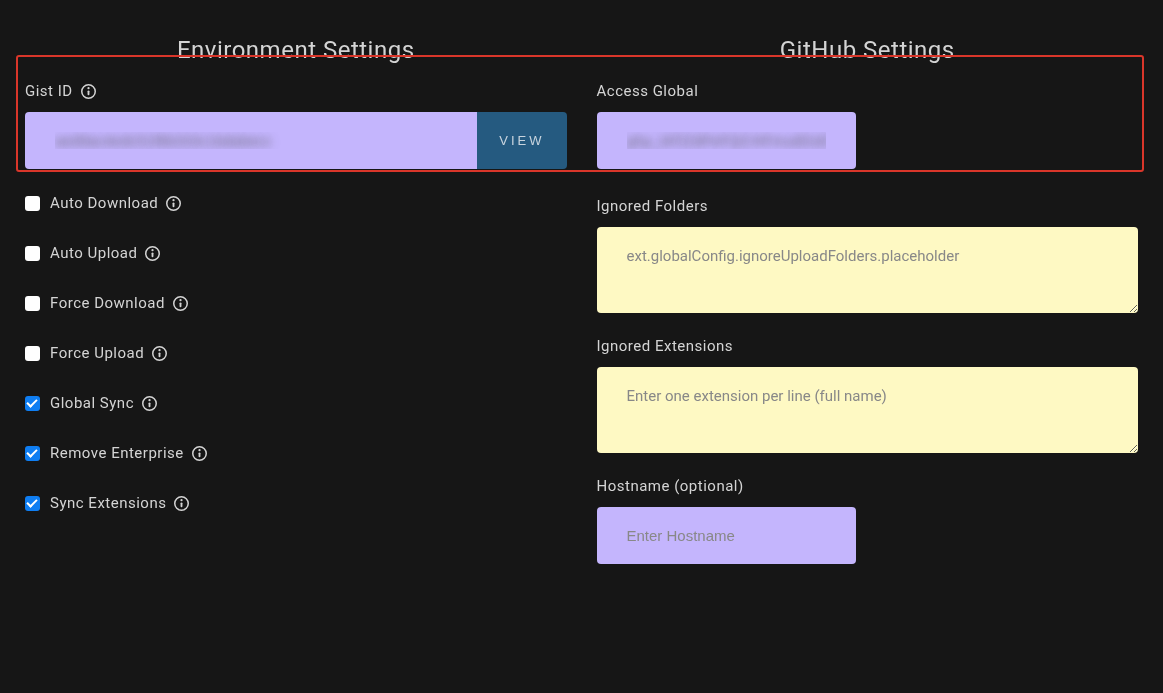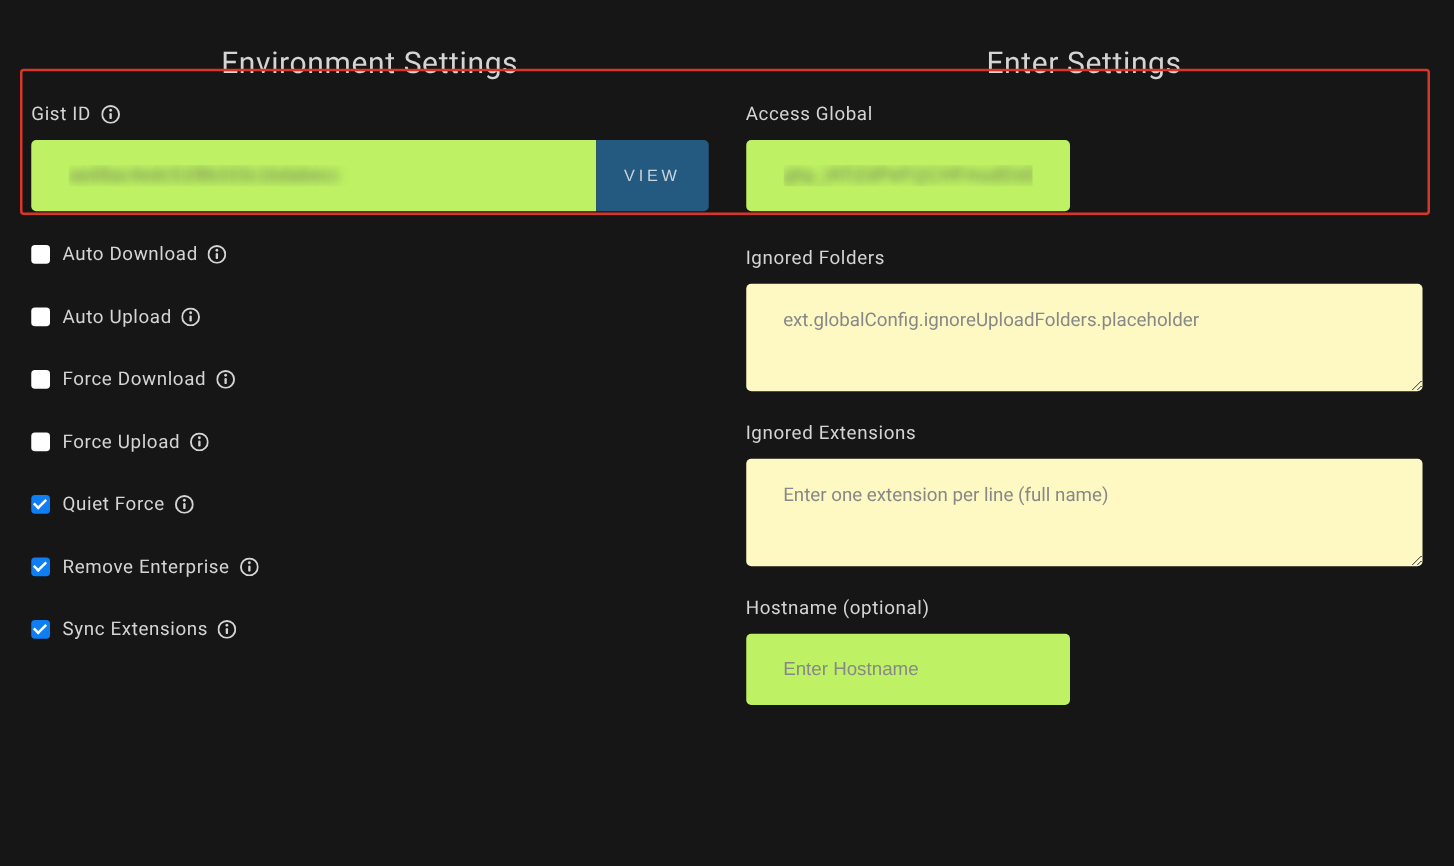--- a/index.html
+++ b/index.html
@@ -62,21 +62,21 @@
       align-items: center;
       justify-content: center;
       width: 15px;
       height: 15px;
     }
     .input-row {
       display: flex;
     }
     .text-input {
       flex: 1;
-      background-color: #bef264;
+      background-color: #c4b5fd;
       border: none;
       border-radius: 4px;
       padding: 20px 30px;
       font-size: 15px;
       color: #555;
       outline: none;
     }
     .text-input.blurred {
       color: transparent;
       text-shadow: 0 0 8px rgba(80,80,80,0.8);
@@ -239,21 +239,21 @@
                 <circle cx="8" cy="4.5" r="1.2"></circle>
                 <rect x="7" y="6.8" width="2" height="5.2" rx="1"></rect>
               </svg>
           </span>
         </span>
       </div>
 
       <div class="checkbox-row">
         <input type="checkbox" class="checkbox" checked="" style="">
         <span class="checkbox-label">
-          <span>Quiet Force</span>
+          <span>Global Sync</span>
           <span class="info-icon">
             <svg viewBox="0 0 16 16" width="15" height="15" fill="#d4d4d4">
                 <circle cx="8" cy="8" r="7.2" fill="none" stroke="#d4d4d4" stroke-width="1.6"></circle>
                 <circle cx="8" cy="4.5" r="1.2"></circle>
                 <rect x="7" y="6.8" width="2" height="5.2" rx="1"></rect>
               </svg>
           </span>
         </span>
       </div>
 
@@ -282,21 +282,21 @@
                 <rect x="7" y="6.8" width="2" height="5.2" rx="1"></rect>
               </svg>
           </span>
         </span>
       </div>
 
     </div>
   </div>
 
   <div class="column">
-    <div class="column-header">Enter Settings</div>
+    <div class="column-header">GitHub Settings</div>
 
     <div class="field-group">
       <div class="field-label">
         <span>Access Global</span>
       </div>
       <input type="text" class="text-input blurred" value="ghp_lATiZdPeFQCHFmudDsEJPc8o229RI468lij" style="">
     </div>
 
     <div class="column-right-content">
 

